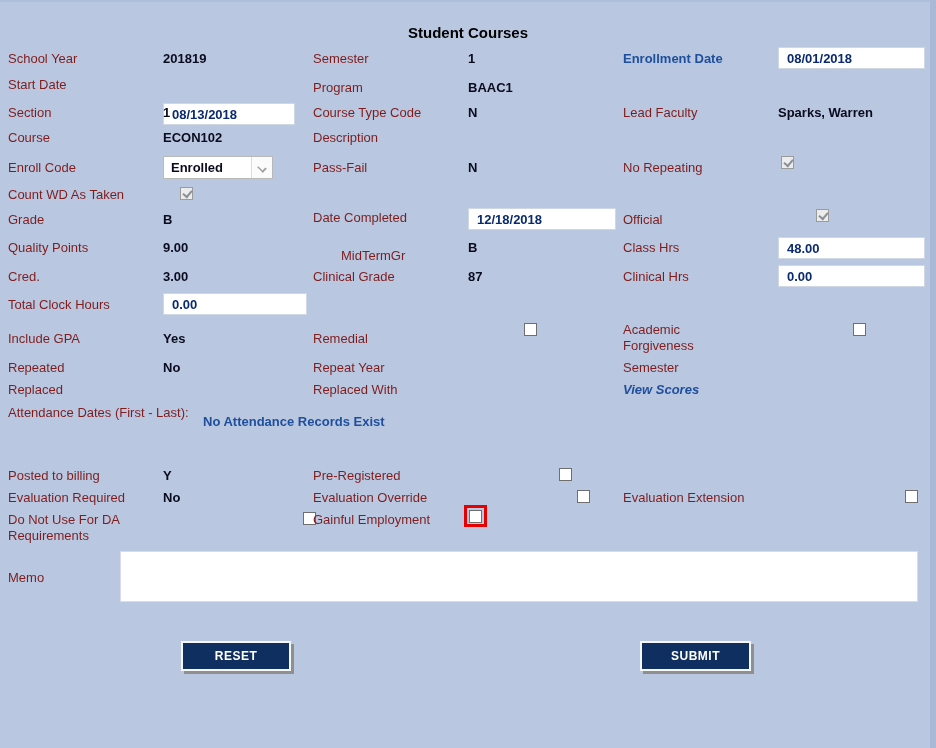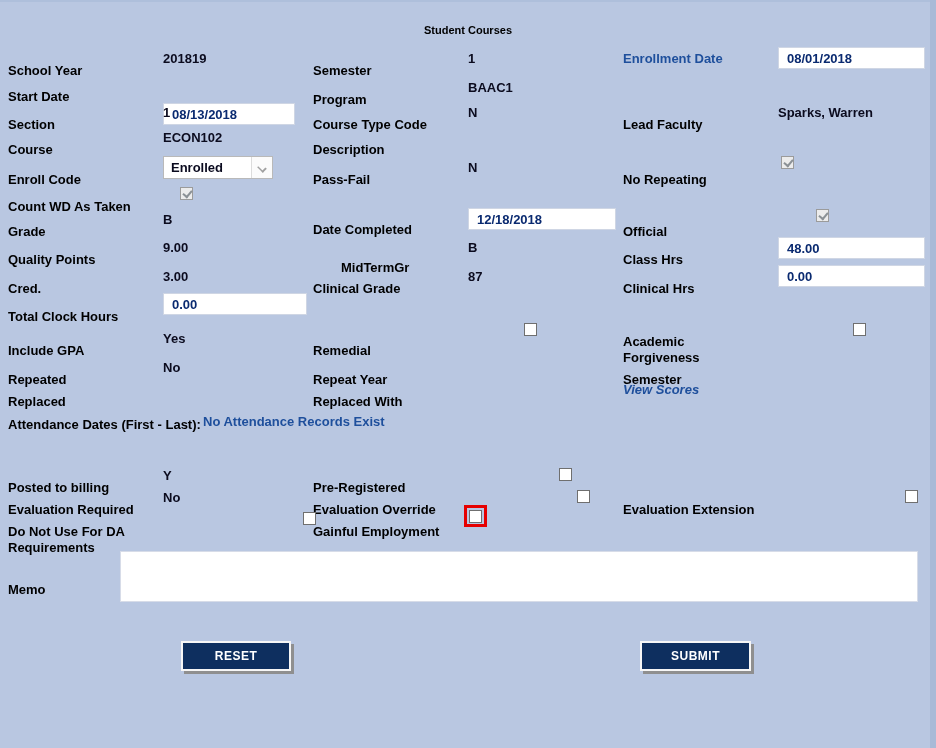--- a/index.html
+++ b/index.html
@@ -8,22 +8,22 @@
     font-family:"Liberation Sans", sans-serif;
     background:#b9c7e1;
     position:relative;
     overflow:hidden;
   }
   .stage { position:absolute; left:0; top:0; width:936px; height:748px; background:#b9c7e1; }
   .edge-right { position:absolute; right:0; top:0; width:6px; height:748px; background:#a9bad7; }
   .edge-top { position:absolute; left:0; top:0; width:936px; height:2px; background:#aebfdb; }
 
   .abs { position:absolute; }
-  .title { width:936px; text-align:center; font-size:11px; font-weight:bold; color:#000; }
-  .lbl  { font-size:13px; font-weight:bold; color:#000000; line-height:16px;margin-top:12px; }
+  .title { width:936px; text-align:center; font-size:15px; font-weight:bold; color:#000; }
+  .lbl  { font-size:13px; font-weight:normal; color:#7f1d1d; line-height:16px; }
   .val  { font-size:13px; font-weight:bold; color:#0b0b1e; line-height:16px; }
   .link { font-size:13px; font-weight:bold; color:#1e4f9c; line-height:16px; cursor:pointer; }
   .italic { font-style:italic; }
 
   .inp {
     height:22px; background:#fff; border:1px solid #cfd6e4;
     font-family:"Liberation Sans", sans-serif;
     font-size:13px; font-weight:bold; color:#0a2a70;
     padding:0 16px 0 8px; outline:none;
   }

